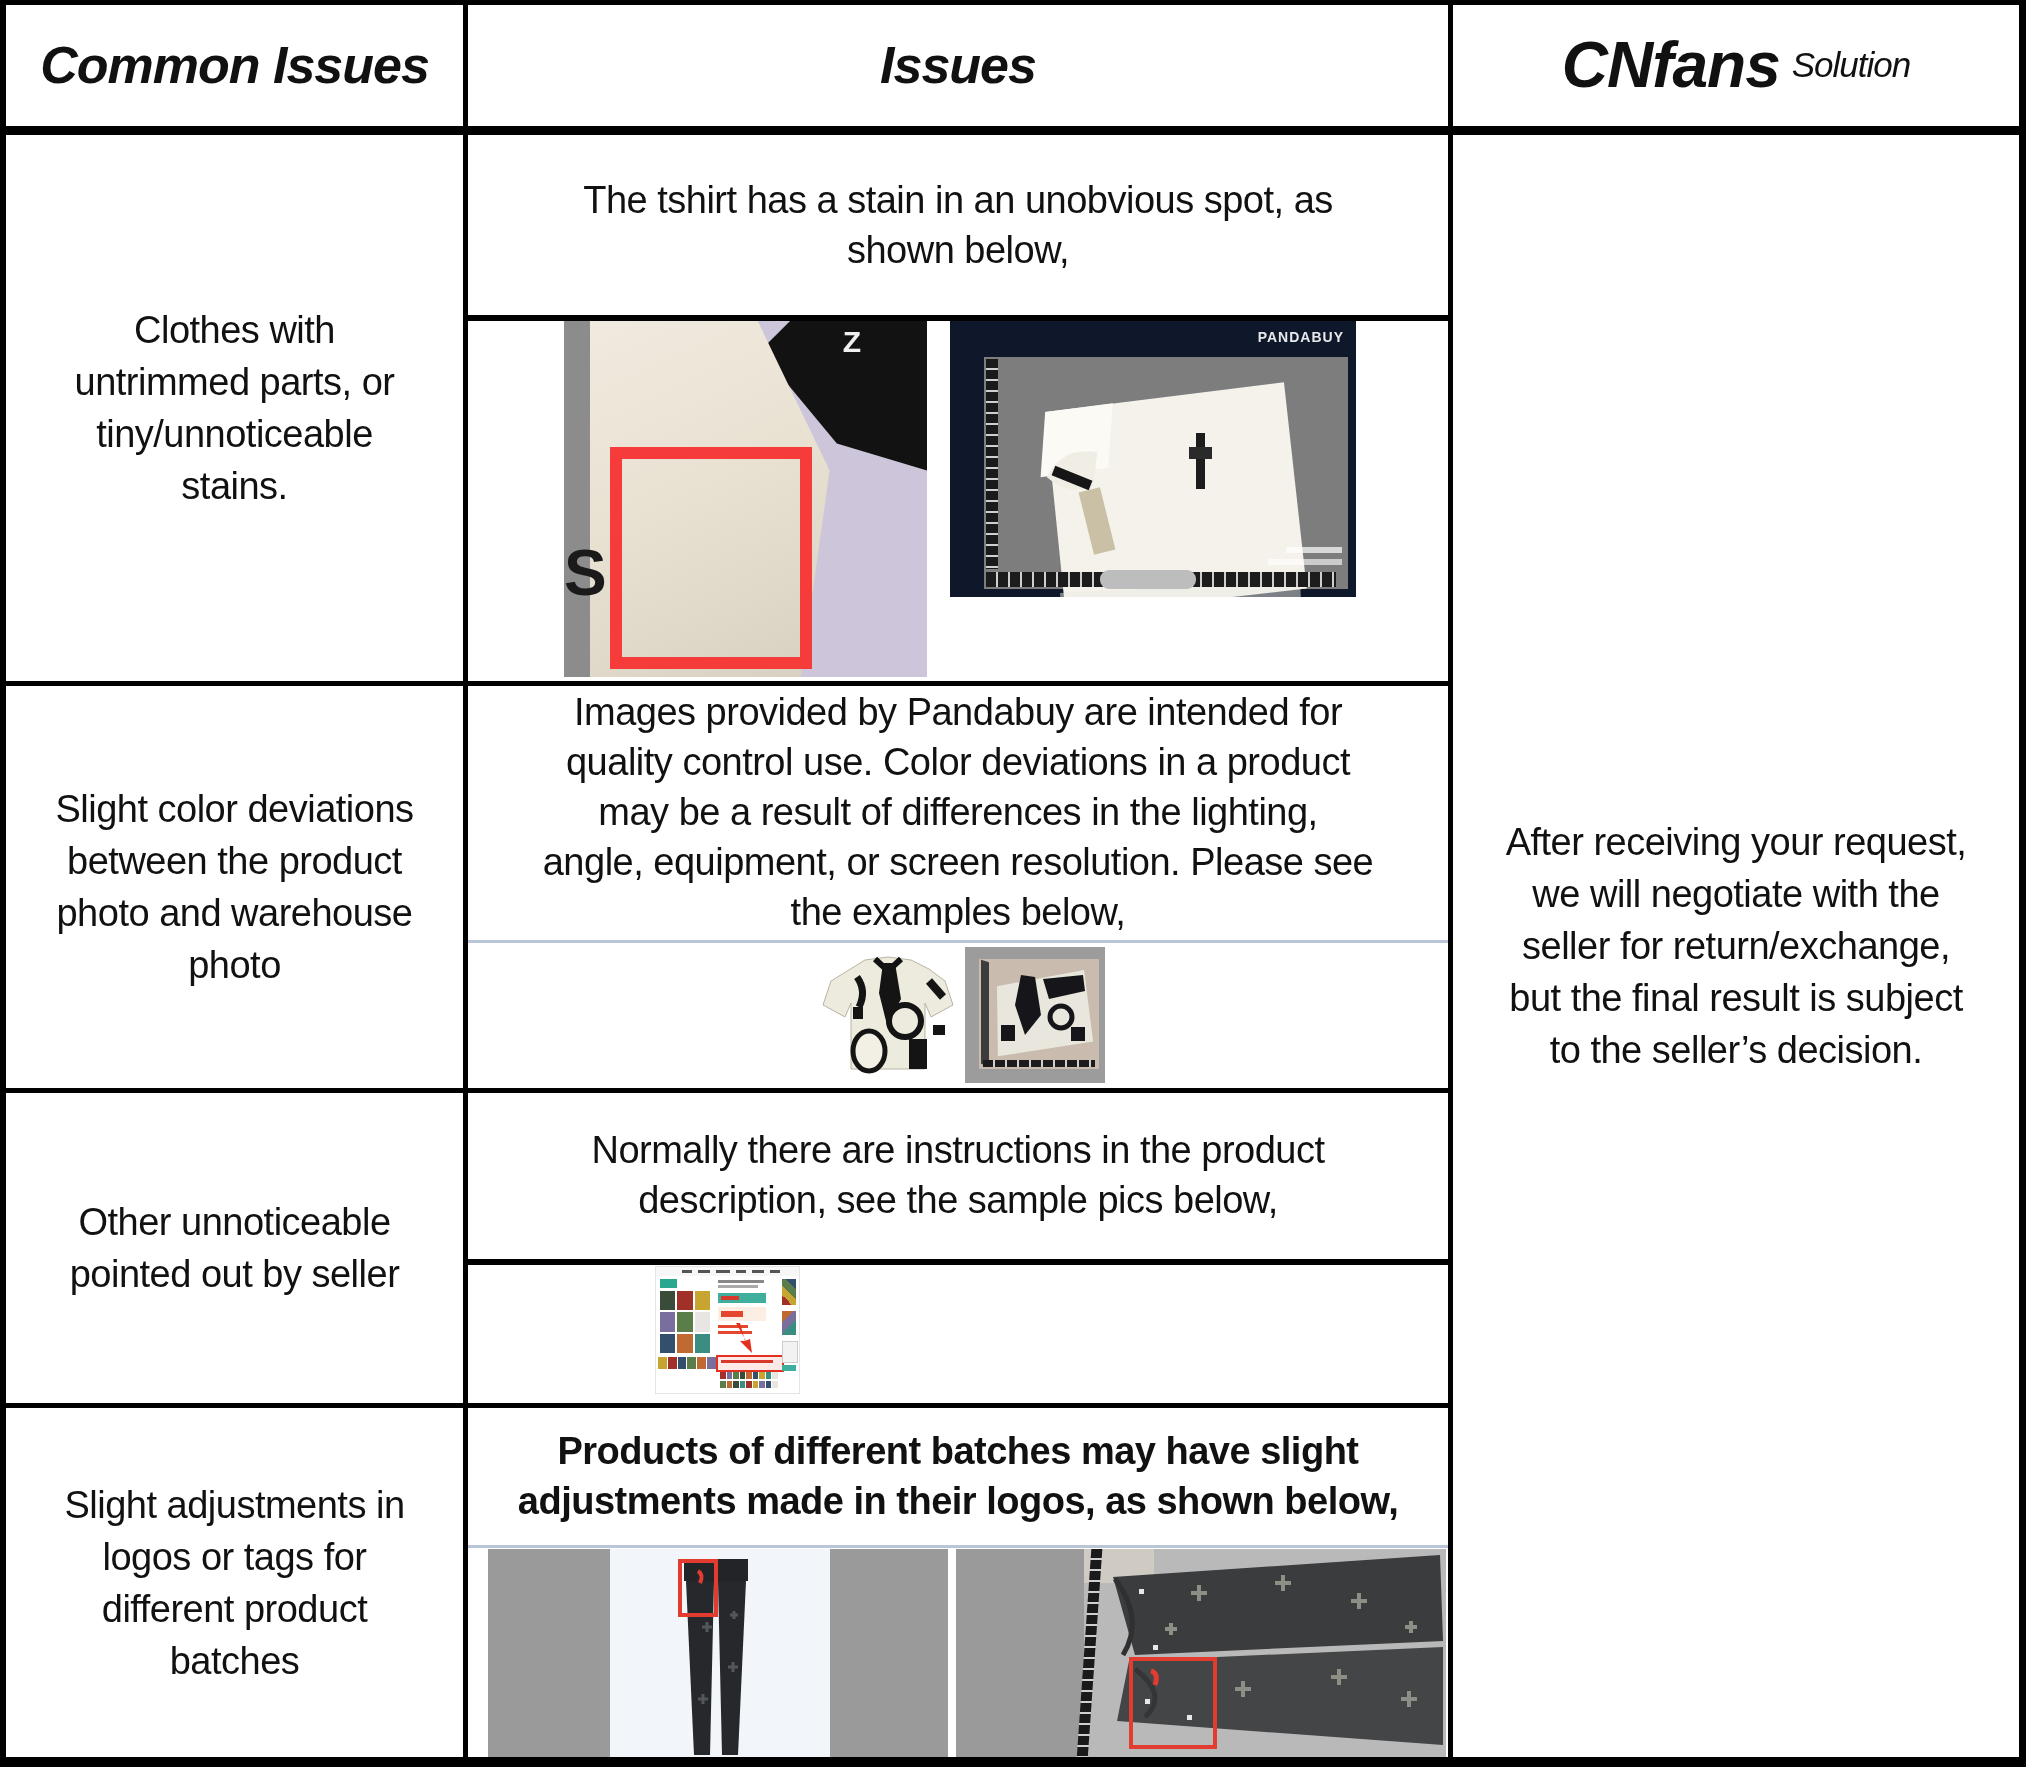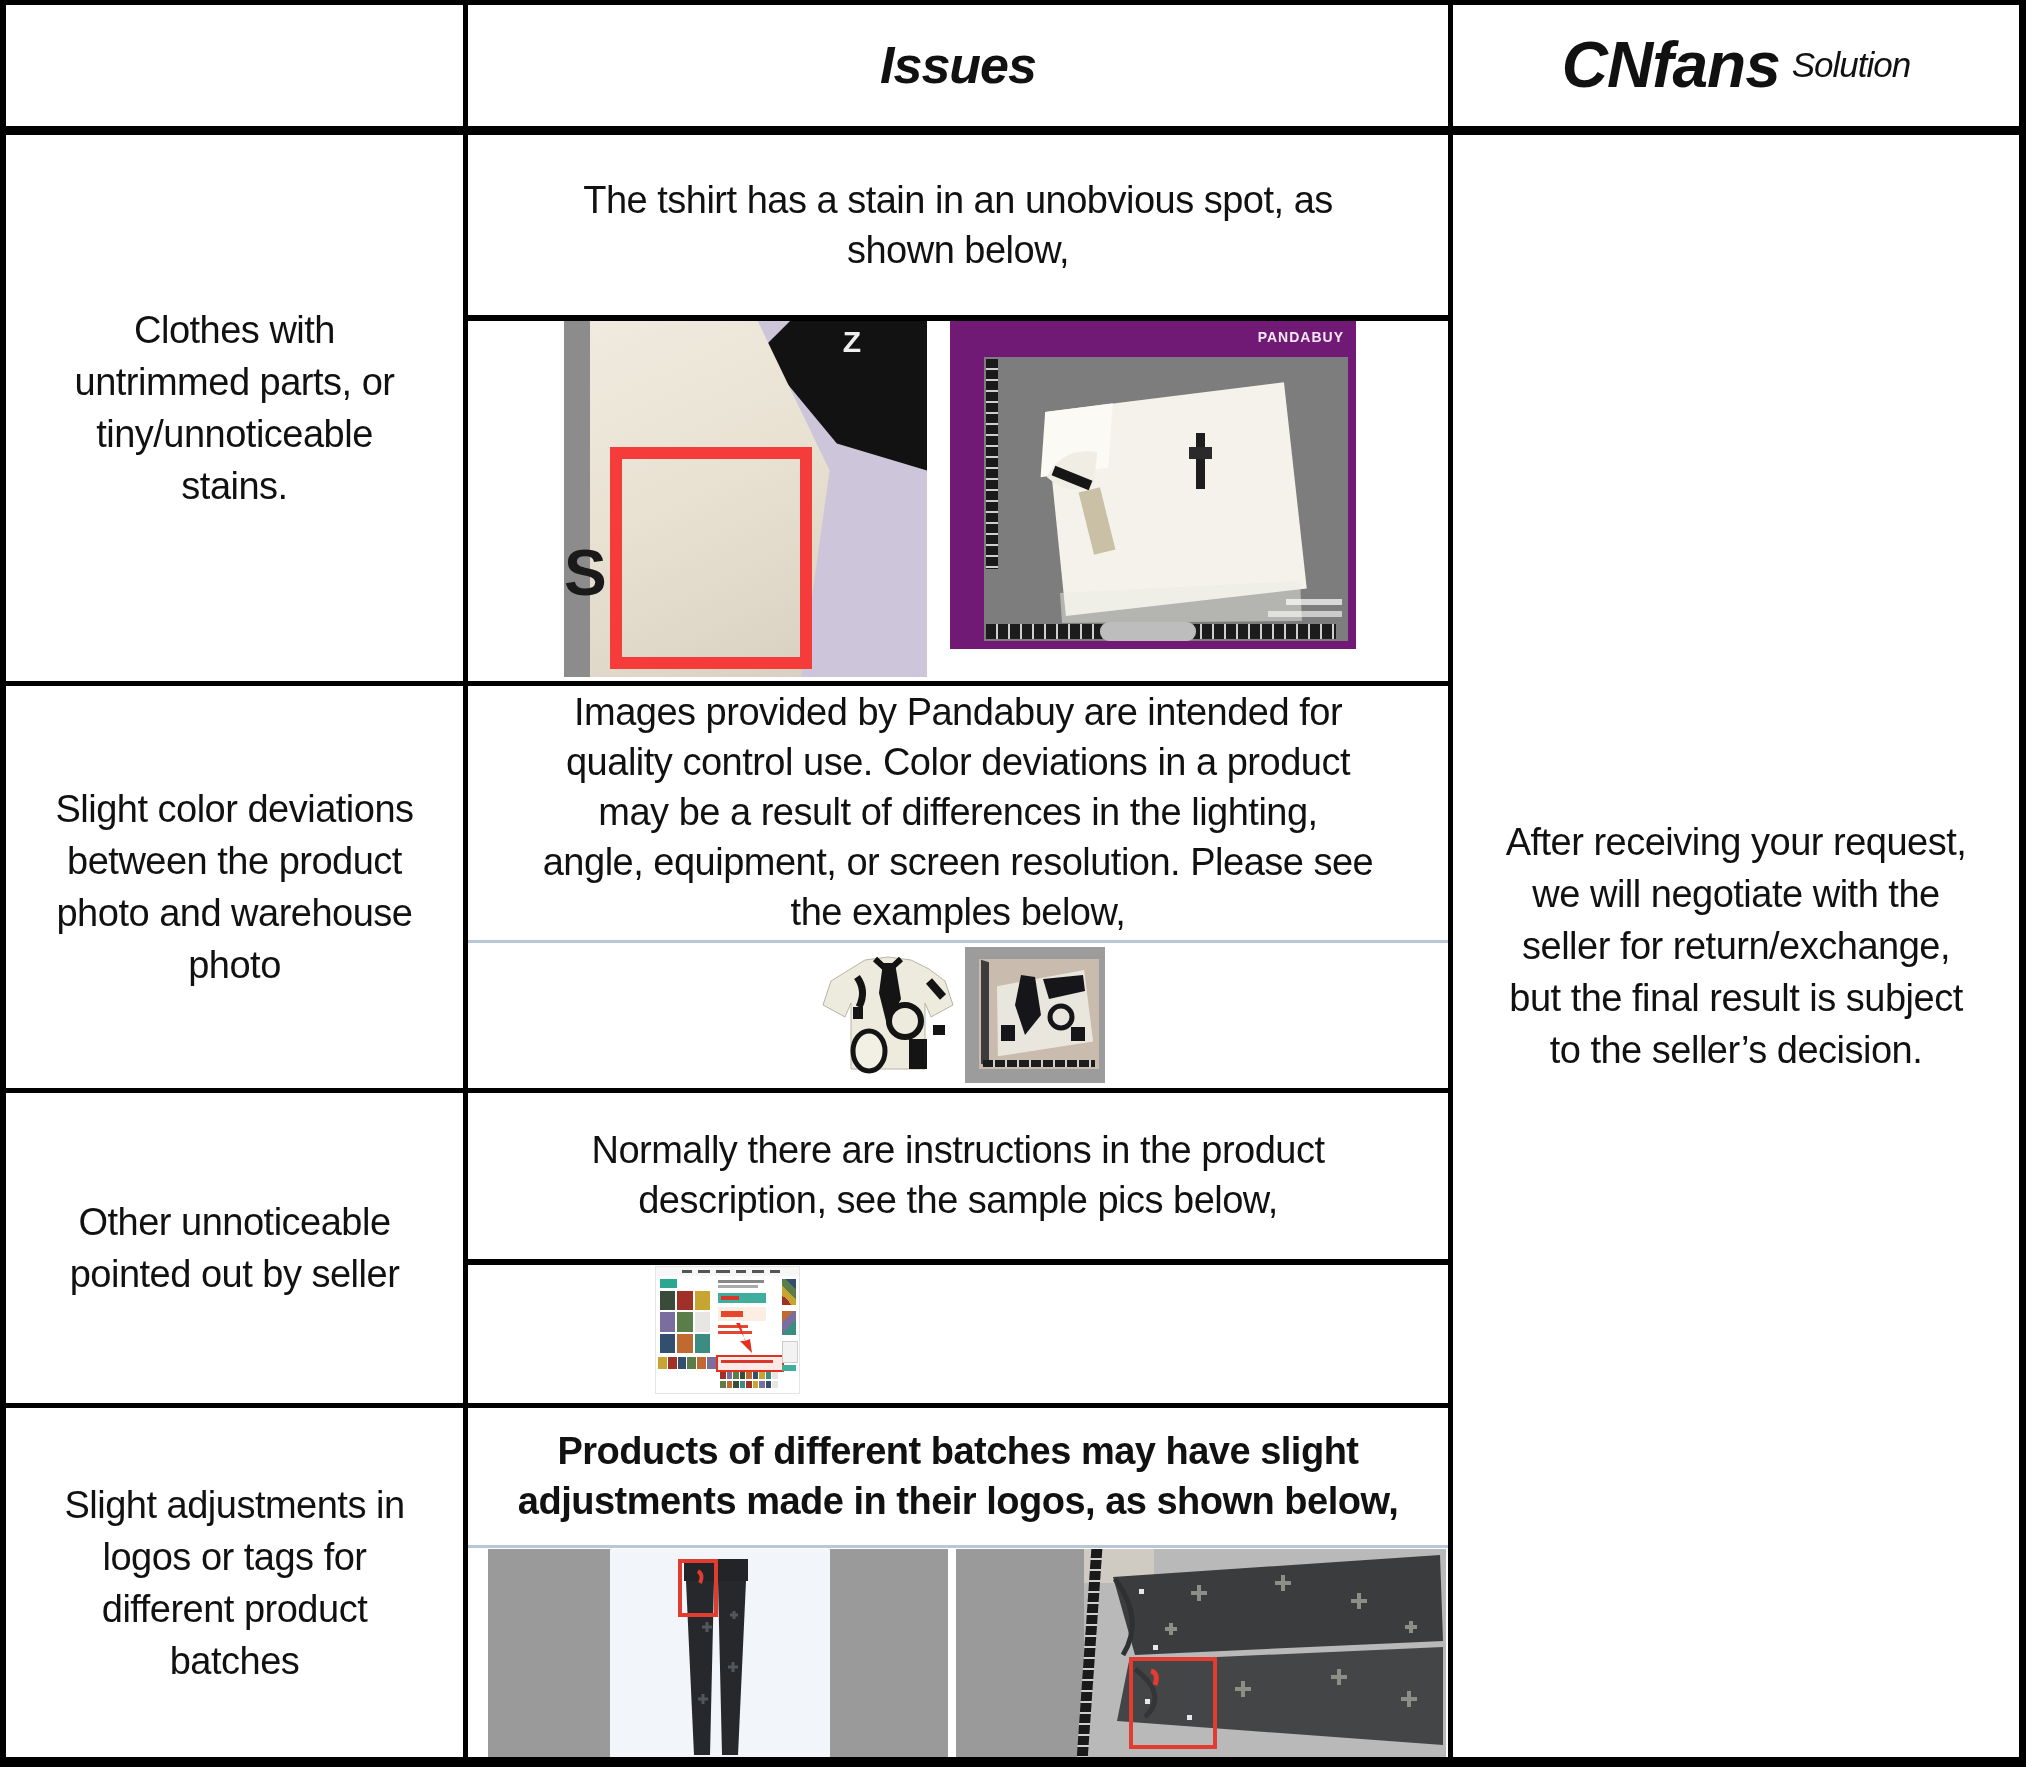--- a/index.html
+++ b/index.html
@@ -19,20 +19,21 @@
   .s4{background:#7a6e9e}.s5{background:#5a7d4a}.s6{background:#e8e6e2}
   .s7{background:#32506e}.s8{background:#c06a32}.s9{background:#3a8d80}
   .tick-h{background:repeating-linear-gradient(90deg,#1c1c1c 0 10px,#cfcfcf 10px 12px);}
   .tick-v{background:repeating-linear-gradient(180deg,#1a1a1a 0 9px,#cfcfcf 9px 11px);}
 </style>
 </head>
 <body>
 
 <div id="stage">
 
+  <div class="cell hdr" style="left:6px;top:4px;width:457px;height:122px;">Common Issues</div>
 
   <div class="cell hdr" style="left:468px;top:4px;width:980px;height:122px;">Issues</div>
 
   <div class="cell" style="left:1453px;top:4px;width:566px;height:122px;gap:12px;">
     <span style="font-weight:bold;font-style:italic;font-size:64px;letter-spacing:-1px;">CNfans</span>
     <span style="font-weight:normal;font-style:italic;font-size:35px;letter-spacing:-1px;">Solution</span>
   </div>
 
   <div class="cell body-txt pre" style="left:6px;top:135px;width:457px;height:546px;">Clothes with
 untrimmed parts, or
@@ -73,21 +74,21 @@
                             clip-path:polygon(18% 0,100% 0,100% 100%,46% 82%,0 20%);">
       <span class="abs" style="right:66px;top:4px;color:#efefef;font-size:30px;font-weight:bold;">Z</span>
     </div>
     <div class="abs" style="left:26px;top:0;width:66%;height:100%;
                             background:linear-gradient(155deg,#f0eadf 0%,#e9e2d3 45%,#e0d8c8 75%,#d7cfbf 100%);
                             clip-path:polygon(0 0,70% 0,100% 42%,88% 100%,0 100%);"></div>
     <div class="abs" style="left:0;top:215px;font-size:64px;font-weight:bold;color:#1a1a1a;">S</div>
     <div class="abs" style="left:46px;top:126px;width:178px;height:198px;border:12px solid #f63b3b;"></div>
   </div>
 
-  <div class="photo" style="left:950px;top:321px;width:406px;height:328px;background:#701a75;">
+  <div class="photo" style="left:950px;top:321px;width:406px;height:276px;background:#0f172a;">
     <div class="abs" style="left:34px;top:36px;right:8px;bottom:8px;background:#7d7d7d;"></div>
     <svg class="abs" style="left:40px;top:40px;" width="340" height="280" viewBox="0 0 340 280">
       <polygon points="60,45 300,28 312,235 70,250" fill="#f4f2ea" transform="rotate(-3 170 140)"></polygon>
       <polygon points="60,45 52,110 120,104 128,40" fill="#fbfaf5" transform="rotate(-3 170 140)"></polygon>
       <path d="M58,110 q18,-30 52,-22 l-6,34 q-26,8 -46,-12 z" fill="#efede4" transform="rotate(-3 170 140)"></path>
       <rect x="62" y="112" width="40" height="10" fill="#161616" transform="rotate(22 82 117)"></rect>
       <rect x="96" y="128" width="22" height="64" fill="#c9c0a6" transform="rotate(-14 107 160)"></rect>
       <rect x="206" y="72" width="9" height="56" fill="#1d1d1d"></rect>
       <rect x="199" y="86" width="23" height="12" fill="#2a2a2a"></rect>
       <polygon points="70,232 310,220 312,260 72,262" fill="#ecebe3" opacity="0.5"></polygon>

